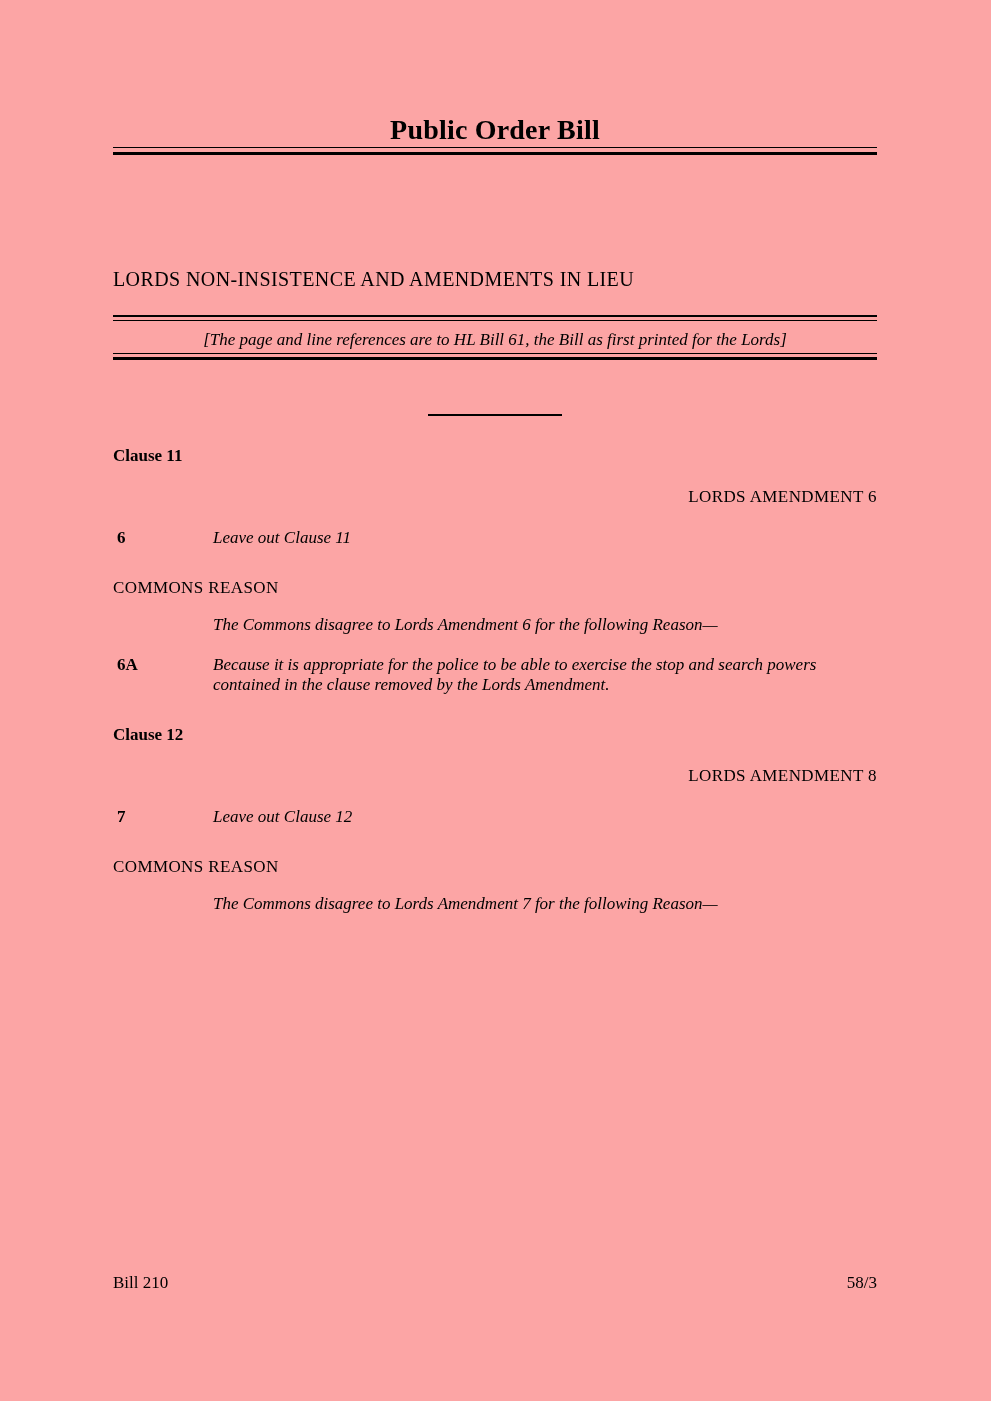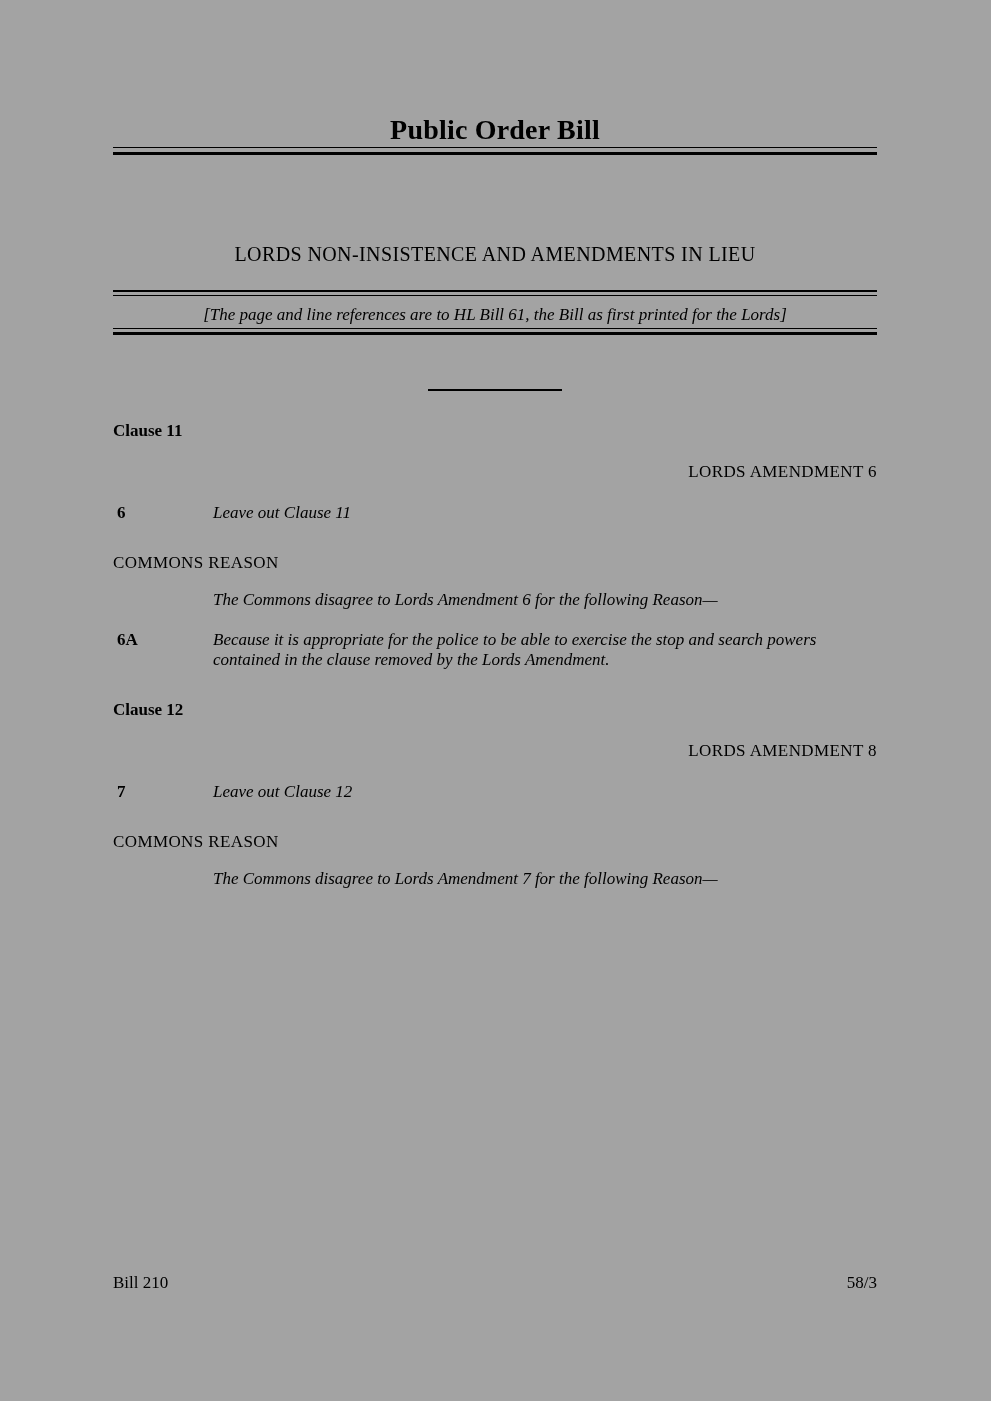--- a/index.html
+++ b/index.html
@@ -4,21 +4,21 @@
 <style>
   html, body {
     margin: 0;
     padding: 0;
     background: #ffffff;
   }
   .page {
     position: relative;
     width: 991px;
     height: 1401px;
-    background: #a3a3a3;
+    background: #fca5a5;
     color: #000000;
     font-family: "Liberation Serif", "DejaVu Serif", serif;
     font-size: 17px;
     line-height: 20px;
     box-sizing: border-box;
     padding: 0 114px 0 113px;
     overflow: hidden;
   }
 
   
@@ -32,24 +32,24 @@
   }
   .rule-title {
     margin-top: 0;
     height: 4px;
     border-top: 1px solid #000;
     border-bottom: 3px solid #000;
   }
 
   
   .section-heading {
-    margin-top: 87px;
+    margin-top: 112px;
     font-size: 20px;
     line-height: 24px;
-    text-align: center;
+    text-align: left;
     letter-spacing: 0.4px;
   }
 
   
   .rule-note-top {
     margin-top: 24px;
     height: 3px;
     border-top: 2px solid #000;
     border-bottom: 1px solid #000;
   }

